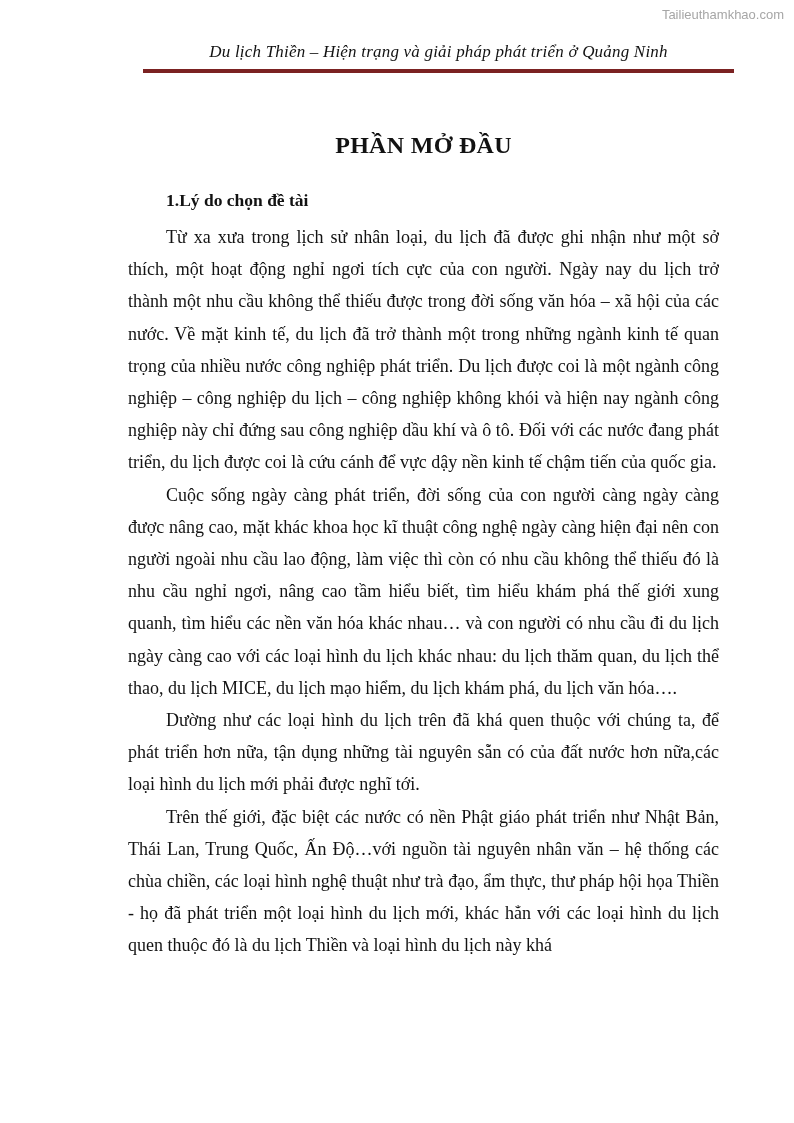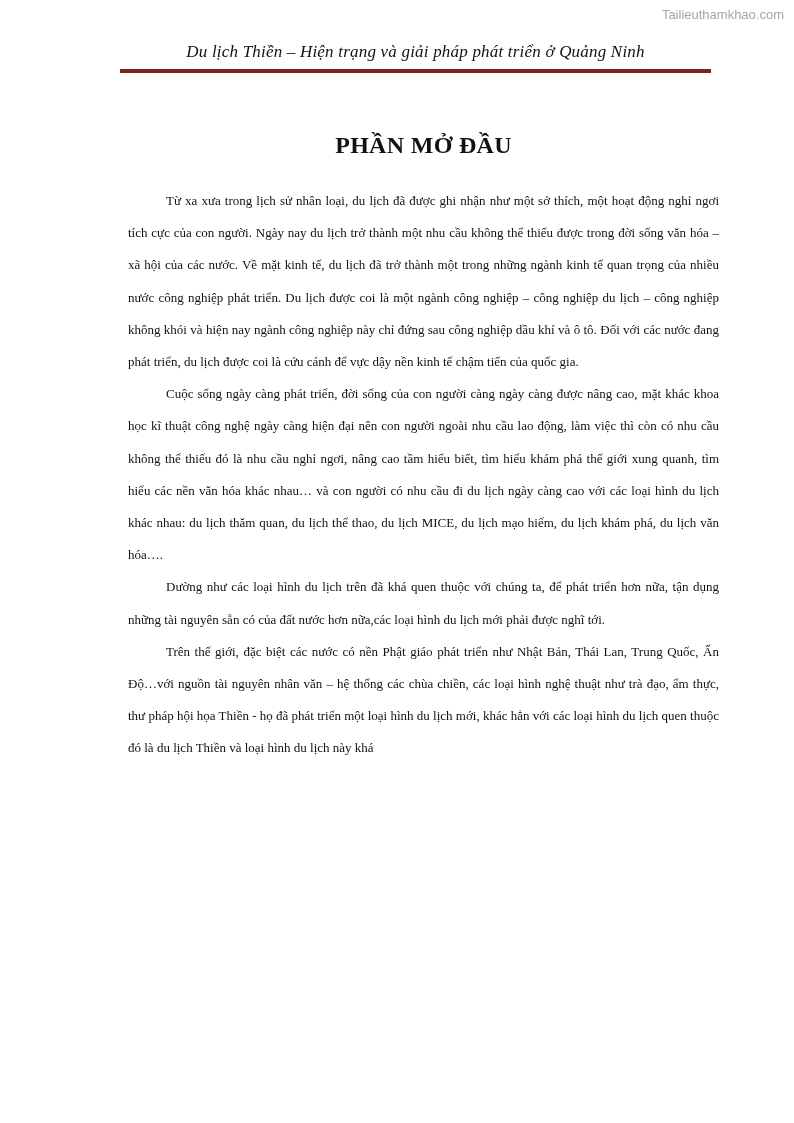--- a/index.html
+++ b/index.html
@@ -23,21 +23,21 @@
     position: absolute;
     top: 7px;
     right: 10px;
     font-family: "Liberation Sans", "DejaVu Sans", sans-serif;
     font-size: 13px;
     color: var(--watermark-color);
   }
   .page-header {
     position: absolute;
     top: 42px;
-    left: 120px;
+    left: 143px;
     width: 591px;
     text-align: center;
     padding-bottom: 7px;
     border-bottom: 4px solid var(--rule-color);
   }
   .header-title {
     font-style: italic;
     font-size: 17px;
     letter-spacing: 0.2px;
   }
@@ -58,21 +58,21 @@
     letter-spacing: 0.3px;
   }
   .section-heading {
     font-size: 17.5px;
     font-weight: bold;
     text-indent: 38px;
     line-height: 30px;
     margin-bottom: 6px;
   }
   .body-paragraph {
-    font-size: 13px;
+    font-size: 18px;
     line-height: 32.2px;
     text-align: justify;
     text-indent: 38px;
   }
   .page-footer {
     position: absolute;
     left: 128px;
     width: 591px;
     top: 1026px;
     border-top: 4px solid var(--rule-color);
@@ -96,20 +96,21 @@
 
   <div class="watermark">Tailieuthamkhao.com</div>
 
   <div class="page-header">
     <div class="header-title">Du lịch Thiền – Hiện trạng và giải pháp phát triển ở Quảng Ninh</div>
   </div>
 
   <div class="content">
     <h1 class="main-title">PHẦN MỞ ĐẦU</h1>
 
+    <h2 class="section-heading">1.Lý do chọn đề tài</h2>
 
     <p class="body-paragraph">Từ xa xưa trong lịch sử nhân loại, du lịch đã được ghi nhận như một sở thích, một hoạt động nghỉ ngơi tích cực của con người. Ngày nay du lịch trở thành một nhu cầu không thể thiếu được trong đời sống văn hóa – xã hội của các nước. Về mặt kinh tế, du lịch đã trở thành một trong những ngành kinh tế quan trọng của nhiều nước công nghiệp phát triển. Du lịch được coi là một ngành công nghiệp – công nghiệp du lịch – công nghiệp không khói và hiện nay ngành công nghiệp này chỉ đứng sau công nghiệp dầu khí và ô tô. Đối với các nước đang phát triển, du lịch được coi là cứu cánh để vực dậy nền kinh tế chậm tiến của quốc gia.</p>
 
     <p class="body-paragraph">Cuộc sống ngày càng phát triển, đời sống của con người càng ngày càng được nâng cao, mặt khác khoa học kĩ thuật công nghệ ngày càng hiện đại nên con người ngoài nhu cầu lao động, làm việc thì còn có nhu cầu không thể thiếu đó là nhu cầu nghỉ ngơi, nâng cao tầm hiểu biết, tìm hiểu khám phá thế giới xung quanh, tìm hiểu các nền văn hóa khác nhau… và con người có nhu cầu đi du lịch ngày càng cao với các loại hình du lịch khác nhau: du lịch thăm quan, du lịch thể thao, du lịch MICE, du lịch mạo hiểm, du lịch khám phá, du lịch văn hóa….</p>
 
     <p class="body-paragraph">Dường như các loại hình du lịch trên đã khá quen thuộc với chúng ta, để phát triển hơn nữa, tận dụng những tài nguyên sẵn có của đất nước hơn nữa,các loại hình du lịch mới phải được nghĩ tới.</p>
 
     <p class="body-paragraph">Trên thế giới, đặc biệt các nước có nền Phật giáo phát triển như Nhật Bản, Thái Lan, Trung Quốc, Ấn Độ…với nguồn tài nguyên nhân văn – hệ thống các chùa chiền, các loại hình nghệ thuật như trà đạo, ẩm thực, thư pháp hội họa Thiền - họ đã phát triển một loại hình du lịch mới, khác hẳn với các loại hình du lịch quen thuộc đó là du lịch Thiền và loại hình du lịch này khá</p>
   </div>
 

